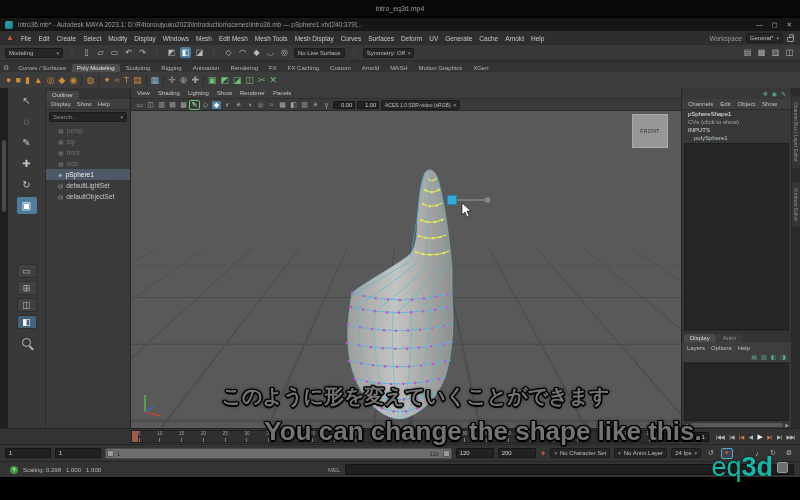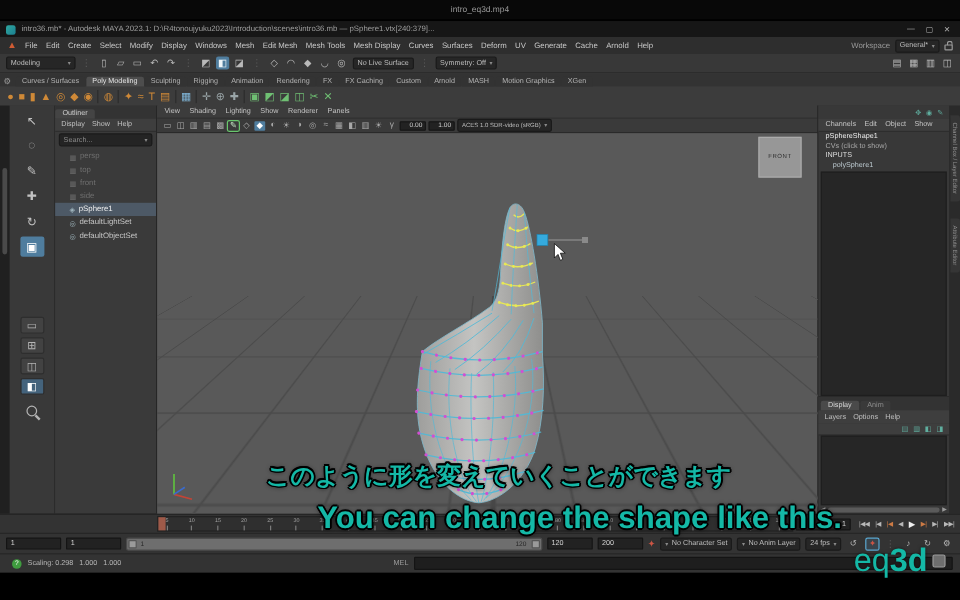--- a/index.html
+++ b/index.html
@@ -167,21 +167,21 @@
   .tog.autokey { border:1px solid #5aa7d0; background:#39444c; color:#cc5544; }
 
   .commandrow { height:16px; background:#333; display:flex; align-items:center; gap:5px; padding:0 6px 0 10px; flex:none; border-top:1px solid #262626; }
   .help-icon { width:8px; height:8px; border-radius:50%; background:#3f9c3f; color:#fff; font-size:5.5px;
     display:flex; align-items:center; justify-content:center; flex:none; }
   .help-text { color:#b8b8b8; font-size:6px; width:300px; white-space:pre; }
   .mel-label { color:#9c9c9c; font-size:6px; }
   .mel-input { flex:1; background:#1e1e1e; border:1px solid #141414; height:11px; border-radius:1px; color:#ccc; font-size:6px; padding:0 3px; font-family:"Liberation Mono", monospace; }
 
   
-  .sub { position:absolute; color:#14b8a6; font-weight:700; z-index:30; white-space:nowrap;
+  .sub { position:absolute; color:#737373; font-weight:700; z-index:30; white-space:nowrap;
     text-shadow:-1.5px 0 #000, 1.5px 0 #000, 0 -1.5px #000, 0 1.5px #000,
       -1px -1px #000, 1px 1px #000, -1px 1px #000, 1px -1px #000, 0 0 4px #000; }
   .sub-jp { top:383px; left:400px; transform:translateX(-46%); font-size:20px; }
   .sub-en { top:416px; left:483px; transform:translateX(-50%); font-size:26px; }
   .watermark { position:absolute; top:452px; right:12px; z-index:40; color:#14b8a6; font-size:27px;
     display:flex; align-items:center; text-shadow:0 0 3px rgba(0,0,0,.6);margin-left:48px; }
   .watermark .b { font-weight:700; }
   .wm-icon { width:11px; height:11px; background:#6e6e6e; border:1px solid #999; border-radius:2px; margin-left:4px; }
 </style>
 </head>

